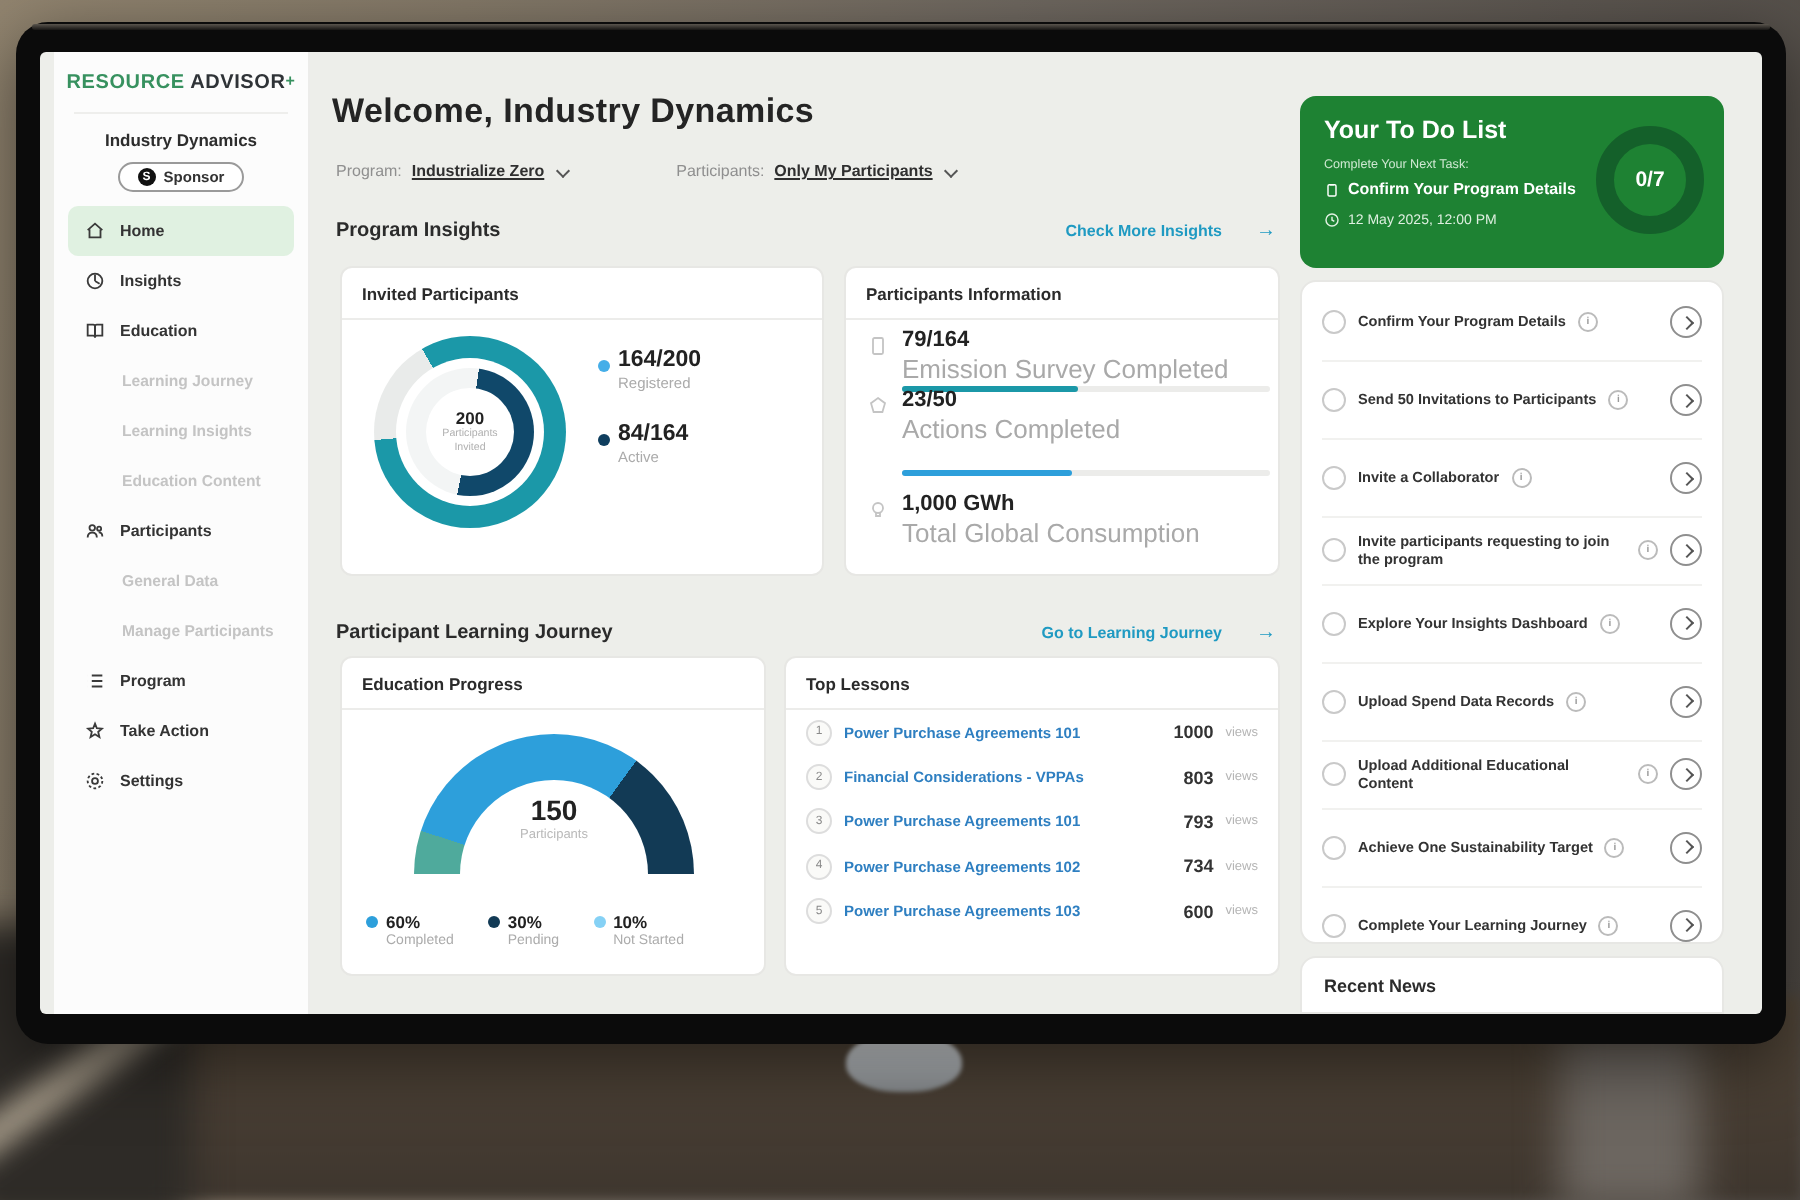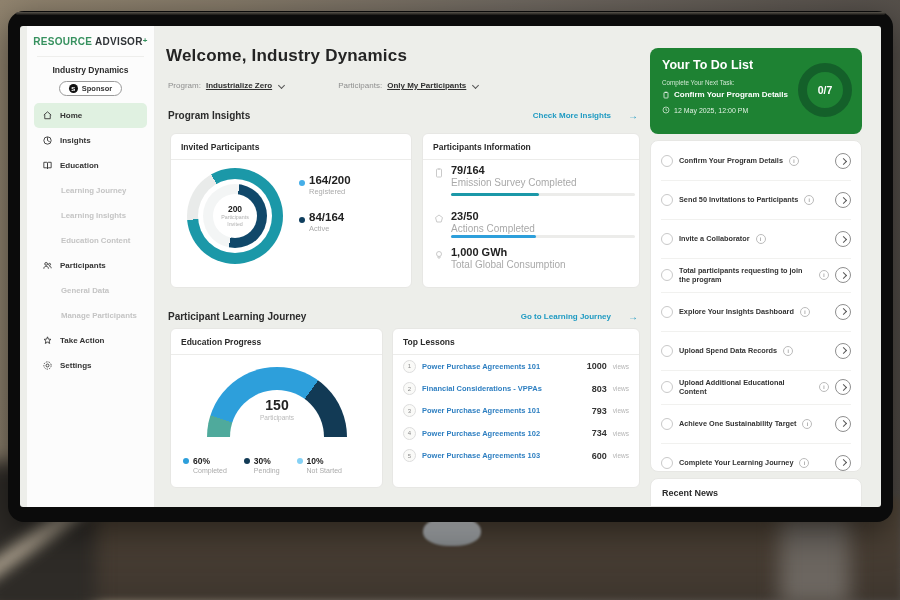--- a/index.html
+++ b/index.html
@@ -73,21 +73,21 @@
   .dleg-item{margin-bottom:15px;}
   .dleg-line{display:flex;align-items:flex-end;gap:4px;}
   .dot{width:6px;height:6px;border-radius:50%;flex:none;}
   .dleg-val{font-size:11.5px;font-weight:700;color:#222;}
   .dleg-lab{font-size:7.5px;color:#ababab;margin-left:10px;margin-top:1px;}
 
   
   .pi-row{position:absolute;left:10px;right:12px;}
   .pi-icon{position:absolute;left:0;top:3px;}
   .pi-val{margin-left:18px;font-size:11px;font-weight:700;color:#222;}
-  .pi-lab{margin-left:18px;font-size:10px;color:#a9a9a9;margin-top:1px;}
+  .pi-lab{margin-left:18px;font-size:13px;color:#a9a9a9;margin-top:1px;}
   .pbar{position:absolute;left:28px;right:4px;height:3px;background:#ececea;border-radius:2px;}
   .pbar-fill{height:100%;border-radius:2px;}
 
   
   .gauge-wrap{position:absolute;left:36px;top:38px;width:140px;height:70px;overflow:hidden;}
   .gauge-arc{position:absolute;left:0;top:0;width:140px;height:140px;border-radius:50%;}
   .gauge-hole{position:absolute;left:23px;top:23px;width:94px;height:94px;border-radius:50%;background:#fff;}
   .gauge-center{position:absolute;left:36px;top:68px;width:140px;text-align:center;}
   .g-val{font-size:14px;font-weight:700;color:#222;}
   .g-sub{font-size:6.5px;color:#b9b9b9;margin-top:1px;}
@@ -198,20 +198,27 @@
           <span class="nlab">Participants</span>
         </div>
         <div class="nav-item sub">
           <span class="nlab">General Data</span>
         </div>
         <div class="nav-item sub">
           <span class="nlab">Manage Participants</span>
         </div>
         <div class="nav-item">
           <svg width="11" height="11" viewBox="0 0 24 24" fill="none" stroke="#3a3a3a" stroke-width="2">
+              <path d="M8.5 6 H20 M8.5 12 H20 M8.5 18 H20"></path>
+              <path d="M4 6 H4.01 M4 12 H4.01 M4 18 H4.01" stroke-width="2.6"></path>
+            </svg>
+          <span class="nlab">Program</span>
+        </div>
+        <div class="nav-item">
+          <svg width="11" height="11" viewBox="0 0 24 24" fill="none" stroke="#3a3a3a" stroke-width="2">
               <path d="M12 4 L14 9 L19.5 9.5 L15.5 13 L16.8 18.5 L12 15.5 L7.2 18.5 L8.5 13 L4.5 9.5 L10 9 Z"></path>
             </svg>
           <span class="nlab">Take Action</span>
         </div>
         <div class="nav-item">
           <svg width="11" height="11" viewBox="0 0 24 24" fill="none" stroke="#3a3a3a" stroke-width="2">
               <circle cx="12" cy="12" r="3.2"></circle>
               <circle cx="12" cy="12" r="8" stroke-dasharray="3 2.6"></circle>
             </svg>
           <span class="nlab">Settings</span>
@@ -274,21 +281,21 @@
         <svg class="pi-icon" width="12" height="12" viewBox="0 0 24 24" fill="none" stroke="#c4c4c4" stroke-width="1.8">
             <rect x="7" y="4" width="10" height="16" rx="1.5"></rect>
             <path d="M10 4 H14"></path>
           </svg>
         <div class="pi-val">79/164</div>
         <div class="pi-lab">Emission Survey Completed</div>
       </div>
       <div class="pbar" style="top:59px;">
         <div class="pbar-fill" style="width: 48%; background: rgb(27, 152, 168);"></div>
       </div>
-      <div class="pi-row" style="top:76px;">
+      <div class="pi-row" style="top:60px;">
         <svg class="pi-icon" width="12" height="12" viewBox="0 0 24 24" fill="none" stroke="#c4c4c4" stroke-width="1.8">
             <path d="M12 4 L19 9.2 L16.4 18 H7.6 L5 9.2 Z"></path>
           </svg>
         <div class="pi-val">23/50</div>
         <div class="pi-lab">Actions Completed</div>
       </div>
       <div class="pbar" style="top:101px;">
         <div class="pbar-fill" style="width: 46%; background: rgb(45, 159, 219);"></div>
       </div>
       <div class="pi-row" style="top:112px;">
@@ -418,21 +425,21 @@
       <div class="task">
         <span class="radio"></span>
         <span class="t-label">Invite a Collaborator</span>
         <span class="info">i</span>
         <span class="go">
             <span class="chev"></span>
           </span>
       </div>
       <div class="task two">
         <span class="radio"></span>
-        <span class="t-label">Total participants requesting to join the program</span>
+        <span class="t-label">Invite participants requesting to join the program</span>
         <span class="info">i</span>
         <span class="go">
             <span class="chev"></span>
           </span>
       </div>
       <div class="task">
         <span class="radio"></span>
         <span class="t-label">Explore Your Insights Dashboard</span>
         <span class="info">i</span>
         <span class="go">

